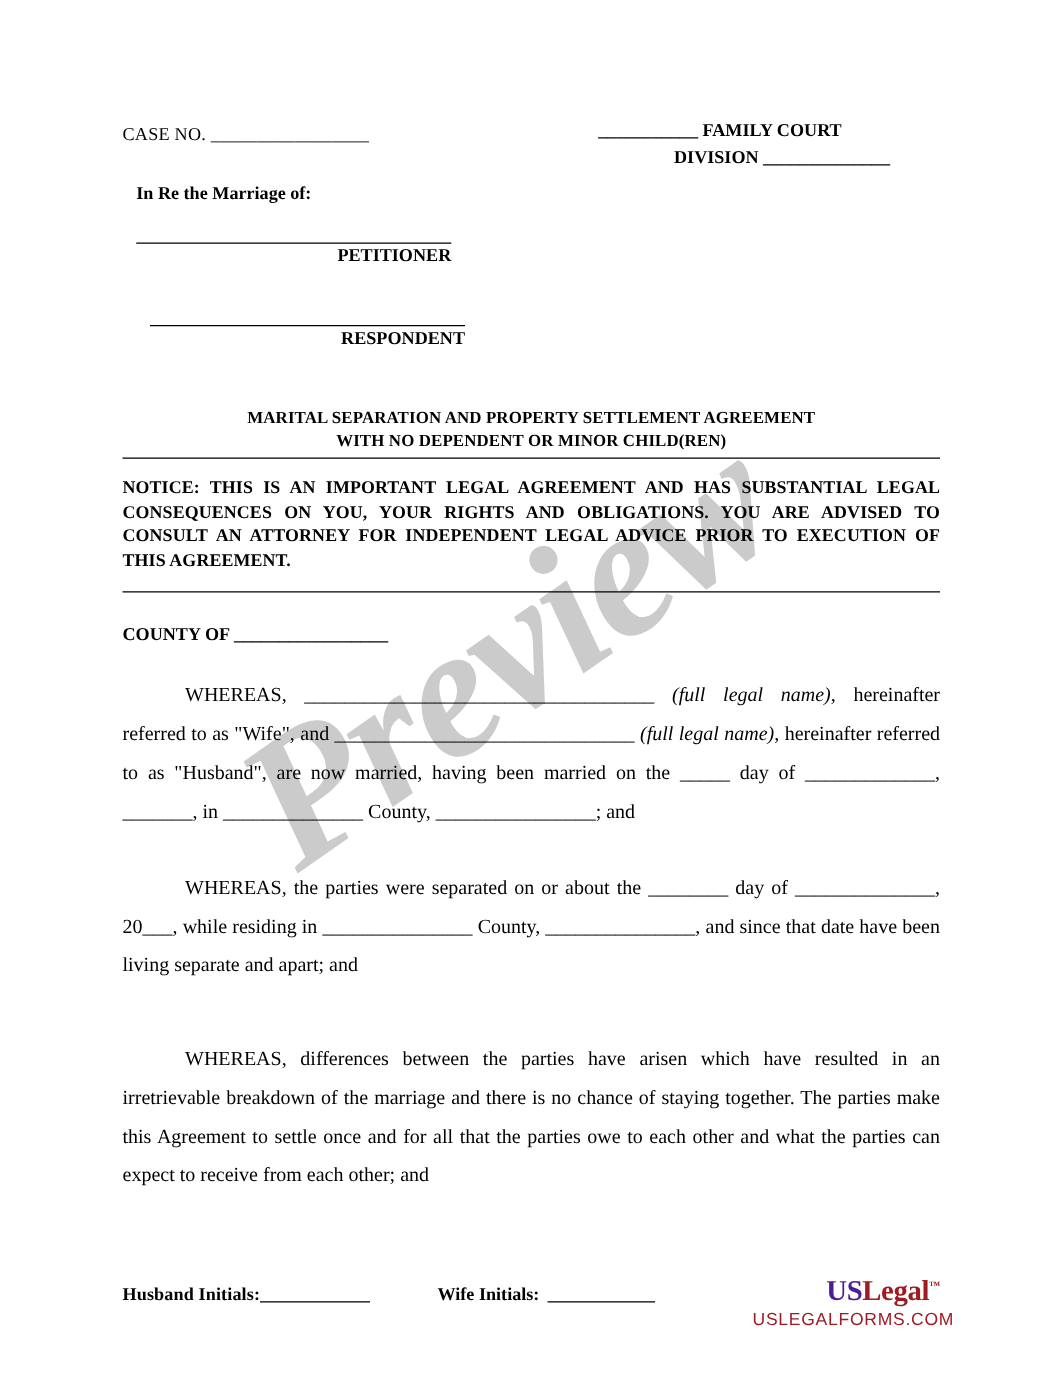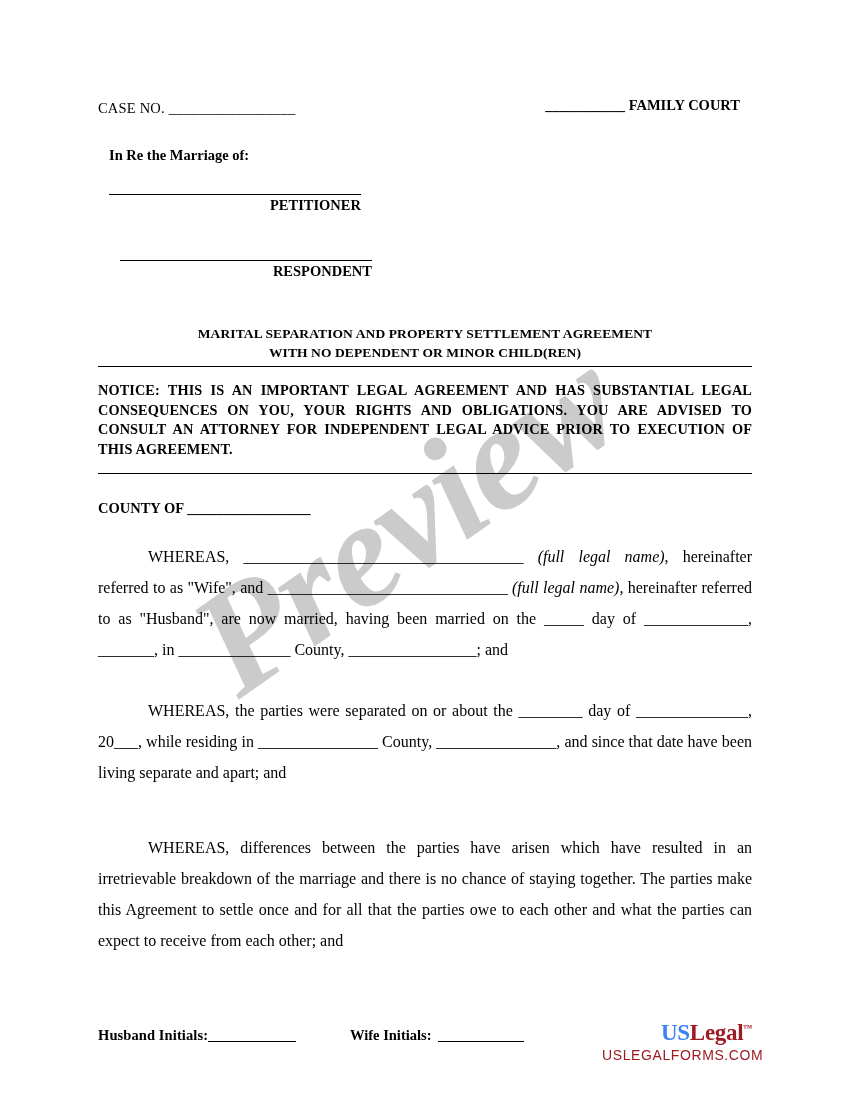--- a/index.html
+++ b/index.html
@@ -71,21 +71,21 @@
   .court-block {
     position: absolute;
     right: 0;
     top: 0;
     text-align: center;
     width: 340px;
     font-weight: bold;
     font-size: 14.5px;
     line-height: 21px;
   }
-  .court-line1 { display: block; text-align: right; padding-right: 12px;}
+  .court-line1 { display: block; text-align: center; padding-right: 12px;}
   .court-line2 { display: block; text-align: right; padding-right: 40px;}
   .inre {
     margin-top: 0;
     font-weight: bold;
     font-size: 14.5px;
     padding-left: 11px;
   }
   .sig-block {
     margin-top: 30px;
     width: 360px;
@@ -174,21 +174,21 @@
     text-align: right;
     width: 150px;
   }
   .logo-main {
     font-family: "Liberation Serif", serif;
     font-size: 23px;
     font-weight: bold;
     color: #9e1b22;
     letter-spacing: -0.3px;
   }
-  .logo-main .us { color: #3b82f6; }
+  .logo-main .us { color: #4c1d95; }
   .logo-tm {
     font-size: 9px;
     vertical-align: super;
     color: #9e1b22;
   }
   .logo-sub {
     font-family: "Liberation Sans", sans-serif;
     font-size: 14px;
     color: #9e1b22;
     letter-spacing: 0.6px;
@@ -201,20 +201,21 @@
 <body>
 
 <div class="page">
 
   <div class="content">
 
     <div class="row-top">
       <div class="case-no">CASE NO. _________________</div>
       <div class="court-block">
         <span class="court-line1">___________ FAMILY COURT</span>
+        <span class="court-line2">DIVISION ______________</span>
       </div>
     </div>
 
     <div class="inre">In Re the Marriage of:</div>
 
     <div class="sig-block">
       <div class="sig-rule"></div>
       <div class="sig-label">PETITIONER</div>
     </div>
 

